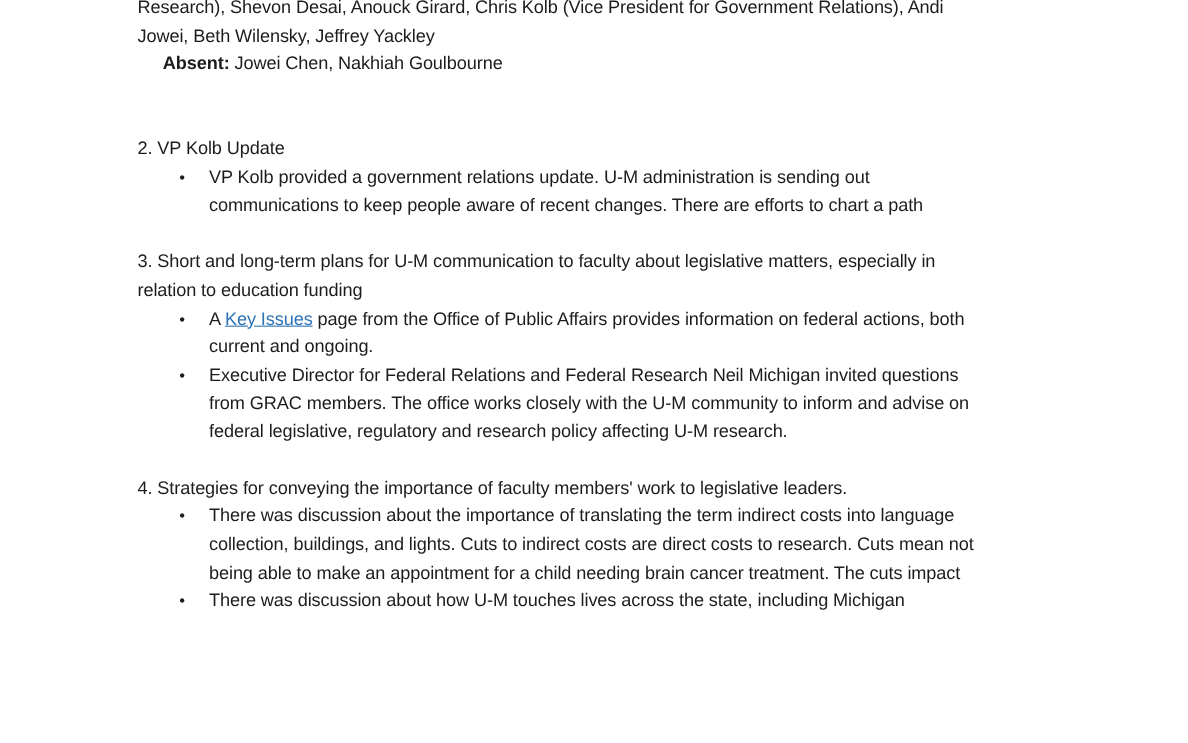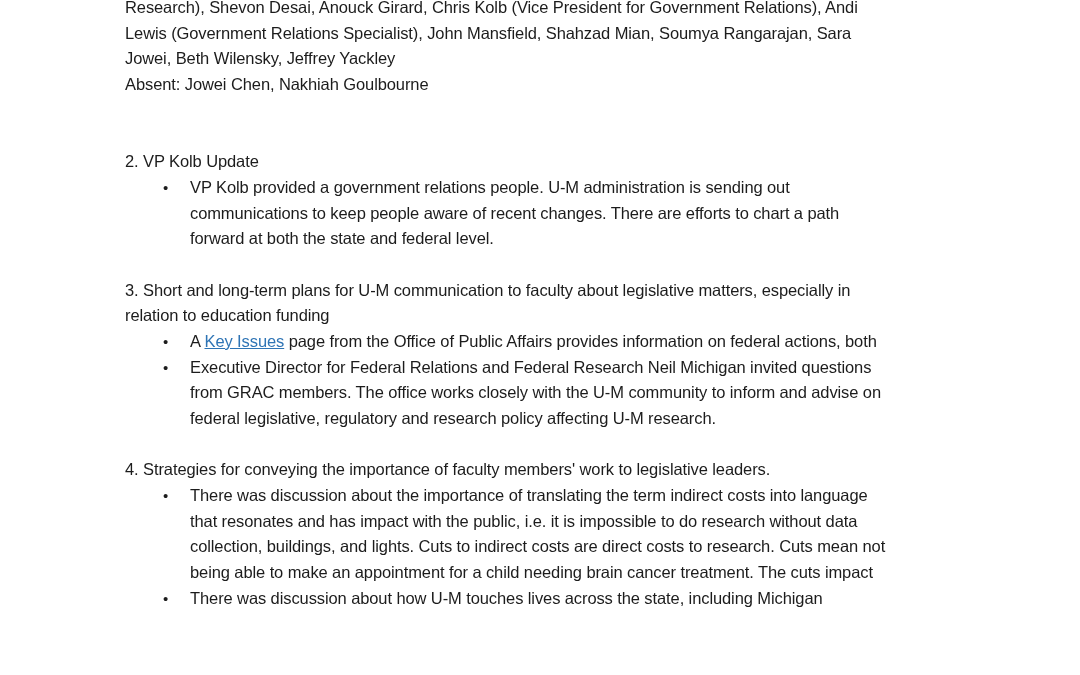--- a/index.html
+++ b/index.html
@@ -27,68 +27,66 @@
   .paragraph { position: relative; }
   .bullet-item { position: relative; padding-left: 65px; }
   .bullet-glyph {
     position: absolute;
     left: 38px;
     top: 0;
     font-size: 15px;
     line-height: 25.7px;
     color: #1c1c1c;
   }
-  .bold { font-weight: normal; }
+  .bold { font-weight: bold; margin-left: 23px; }
   .doc-link { text-decoration: underline; cursor: pointer; text-align: right; }
 </style>
 </head>
 <body>
 
 <div class="page" style="background: rgb(255, 255, 255); color: rgb(28, 28, 28);">
   <div class="content">
       <div class="paragraph">
         <div class="line"><span>Research), Shevon Desai, Anouck Girard, Chris Kolb (Vice President for Government Relations), Andi</span></div>
-        <div class="line"><span>Lewis (Government Relations Specialist), John Mansfield, Shahzad Mian, Soumya Rangarajan, Sara</span></div>
         <div class="line"><span>Jowei, Beth Wilensky, Jeffrey Yackley</span></div>
         <div class="line"><span class="bold">Absent:</span><span> Jowei Chen, Nakhiah Goulbourne</span></div>
       </div>
       <div class="spacer"></div>
       <div class="spacer"></div>
       <div class="paragraph">
         <div class="line"><span>2. VP Kolb Update</span></div>
       </div>
       <div class="bullet-item">
         <span class="bullet-glyph">•</span>
-        <div class="line"><span>VP Kolb provided a government relations people. U-M administration is sending out</span></div>
+        <div class="line"><span>VP Kolb provided a government relations update. U-M administration is sending out</span></div>
         <div class="line"><span>communications to keep people aware of recent changes. There are efforts to chart a path</span></div>
-        <div class="line"><span>forward at both the state and federal level.</span></div>
       </div>
       <div class="spacer"></div>
       <div class="paragraph">
         <div class="line"><span>3. Short and long-term plans for U-M communication to faculty about legislative matters, especially in</span></div>
         <div class="line"><span>relation to education funding</span></div>
       </div>
       <div class="bullet-item">
         <span class="bullet-glyph">•</span>
         <div class="line"><span>A </span><a class="doc-link" href="#" style="color: rgb(46, 116, 181);">Key Issues</a><span> page from the Office of Public Affairs provides information on federal actions, both</span></div>
+        <div class="line"><span>current and ongoing.</span></div>
       </div>
       <div class="bullet-item">
         <span class="bullet-glyph">•</span>
         <div class="line"><span>Executive Director for Federal Relations and Federal Research Neil Michigan invited questions</span></div>
         <div class="line"><span>from GRAC members. The office works closely with the U-M community to inform and advise on</span></div>
         <div class="line"><span>federal legislative, regulatory and research policy affecting U-M research.</span></div>
       </div>
       <div class="spacer"></div>
       <div class="paragraph">
         <div class="line"><span>4. Strategies for conveying the importance of faculty members' work to legislative leaders.</span></div>
       </div>
       <div class="bullet-item">
         <span class="bullet-glyph">•</span>
         <div class="line"><span>There was discussion about the importance of translating the term indirect costs into language</span></div>
-        <div class="line"><span>that resonates and has impact with the public, i.e. it is impossible to do research without data</span></div>
         <div class="line"><span>collection, buildings, and lights. Cuts to indirect costs are direct costs to research. Cuts mean not</span></div>
         <div class="line"><span>being able to make an appointment for a child needing brain cancer treatment. The cuts impact</span></div>
       </div>
       <div class="bullet-item">
         <span class="bullet-glyph">•</span>
         <div class="line"><span>There was discussion about how U-M touches lives across the state, including Michigan</span></div>
       </div>
     </div>
 </div>
 

